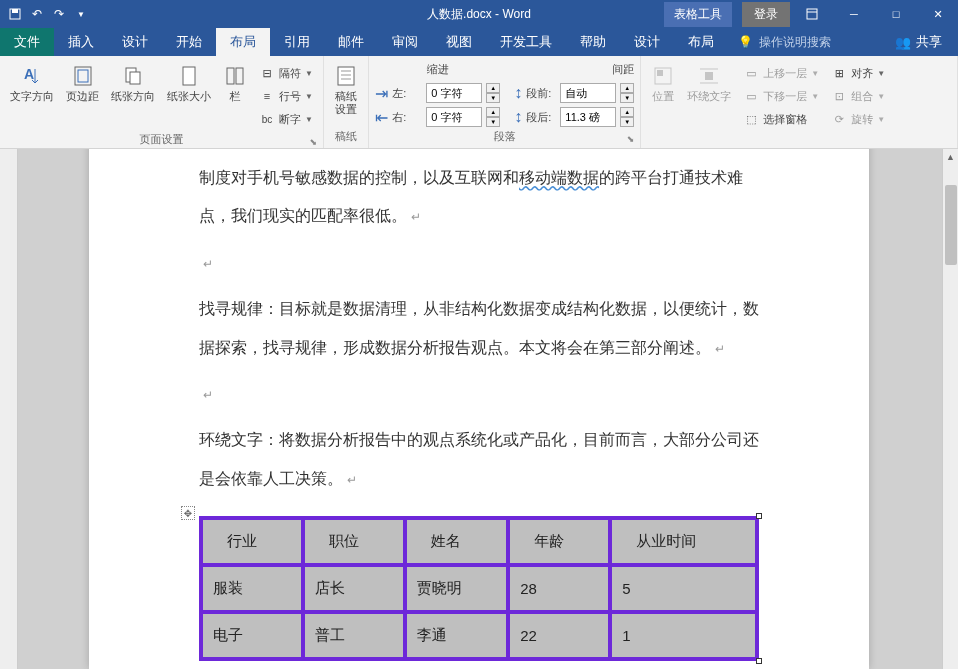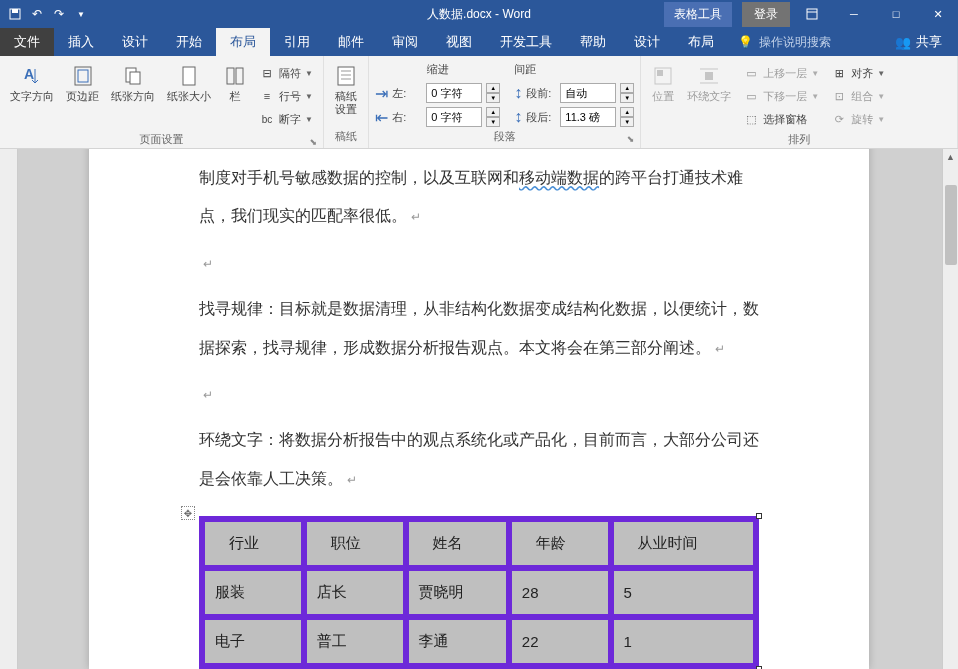--- a/index.html
+++ b/index.html
@@ -10,21 +10,21 @@
     .titlebar-icon { width: 14px; height: 14px; display: flex; align-items: center; justify-content: center; color: white; }
     .titlebar-title { position: absolute; left: 50%; transform: translateX(-50%); }
     .titlebar-right { margin-left: auto; display: flex; align-items: center; gap: 2px; }
     .titlebar-tool-tab { background: #4a6fb3; padding: 4px 10px; font-size: 12px; }
     .titlebar-login { background: #737373; padding: 4px 12px; margin-left: 8px; font-size: 12px; }
     .titlebar-btn { width: 40px; height: 28px; display: flex; align-items: center; justify-content: center; font-size: 11px; }
     
     .ribbon-tabs { background: #2b579a; color: white; display: flex; height: 28px; font-size: 13px; align-items: stretch; }
     .ribbon-tab { padding: 0 14px; cursor: pointer; display: flex; align-items: center; }
     .ribbon-tab.active { background: #f3f3f3; color: #2b579a; }
-    .ribbon-tab.file { background: #404040; }
+    .ribbon-tab.file { background: #0f766e; }
     .ribbon-tell { display: flex; align-items: center; gap: 6px; color: #c0d0e8; font-size: 12px; padding: 0 10px; }
     .ribbon-share { margin-left: auto; padding: 0 16px; display: flex; align-items: center; }
     
     .ribbon { background: #f3f3f3; height: 93px; display: flex; border-bottom: 1px solid #d4d4d4; }
     .ribbon-group { border-right: 1px solid #e0e0e0; padding: 2px 6px; display: flex; flex-direction: column; }
     .ribbon-group-content { flex: 1; display: flex; align-items: flex-start; gap: 4px; padding-top: 4px; }
     .ribbon-group-label { font-size: 11px; color: #666; text-align: center; padding: 2px 0; position: relative; }
     .ribbon-group-label .launcher { position: absolute; right: 0; bottom: 2px; font-size: 9px; color: #888; }
     
     .ribbon-btn-large { display: flex; flex-direction: column; align-items: center; gap: 2px; padding: 2px 4px; cursor: pointer; }
@@ -50,21 +50,21 @@
     .scrollbar-v .thumb { background: #c0c0c0; width: 12px; margin: 20px auto 0; height: 80px; border-radius: 2px; }
     .scrollbar-v .arrow { height: 16px; display: flex; align-items: center; justify-content: center; font-size: 9px; color: #666; }
     
     .doc-p { font-size: 16px; line-height: 2.4; color: #333; margin-bottom: 8px; }
     .doc-p .bold { font-weight: normal; }
     .doc-p .wavy { text-decoration: underline wavy #4a8fd6; text-underline-offset: 2px; }
     .pm { color: #999; font-size: 12px; margin-left: 4px; }
     
     .table-anchor { position: relative; left: -18px; width: 14px; height: 14px; border: 1px dotted #888; display: flex; align-items: center; justify-content: center; font-size: 10px; color: #666; margin-bottom: -10px; }
     .doc-table { border-collapse: collapse; width: 560px; margin-top: 6px; border: 2px solid #333; }
-    .doc-table td { border: 6px solid #6d28d9; background: #bfbfbf; padding: 12px 10px; font-size: 15px; color: #222; }
+    .doc-table td { border: 4px solid #6d28d9; background: #bfbfbf; padding: 12px 10px; font-size: 15px; color: #222; }
     .doc-table .hdr td { text-align: left; padding-left: 24px; }
     .table-square { position: absolute; width: 6px; height: 6px; background: white; border: 1px solid #333; }
     
     svg { display: block; }
   </style>
 </head>
 <body>
 
 <div class="titlebar">
   <div class="titlebar-icons">
@@ -222,21 +222,21 @@
           <span style="color:#3b6fb8">⇤</span>
           <span class="ribbon-lbl">右:</span>
           <input class="ribbon-input" value="0 字符" style="">
           <div class="ribbon-spinners">
               <div>▲</div>
               <div>▼</div>
             </div>
         </div>
       </div>
       <div class="ribbon-col" style="gap:4px;margin-left:10px">
-        <div class="ribbon-lbl-w" style="text-align:left;margin-bottom:2px">间距</div>
+        <div class="ribbon-lbl-w" style="text-align:right;margin-bottom:2px">间距</div>
         <div class="ribbon-row">
           <span style="color:#3b6fb8">↕</span>
           <span class="ribbon-lbl">段前:</span>
           <input class="ribbon-input" value="自动" style="">
           <div class="ribbon-spinners">
               <div>▲</div>
               <div>▼</div>
             </div>
         </div>
         <div class="ribbon-row">
@@ -301,21 +301,20 @@
           <span>组合</span>
           <span class="dd">▼</span>
         </div>
         <div class="ribbon-btn-small" style="opacity:0.5">
           <span class="icon">⟳</span>
           <span>旋转</span>
           <span class="dd">▼</span>
         </div>
       </div>
     </div>
-    <div class="ribbon-group-label">排列</div>
   </div>
 </div>
 
 <div class="doc-area">
   <div class="ruler-v"></div>
   <div class="page">
     <p class="doc-p">
       <span>制度对手机号敏感数据的控制，以及互联网和</span><span class="wavy">移动端数据</span><span>的跨平台打通技术难点，我们现实的匹配率很低。</span><span class="pm">↵</span>
     </p>
     <p class="doc-p"><span class="pm">↵</span></p>

